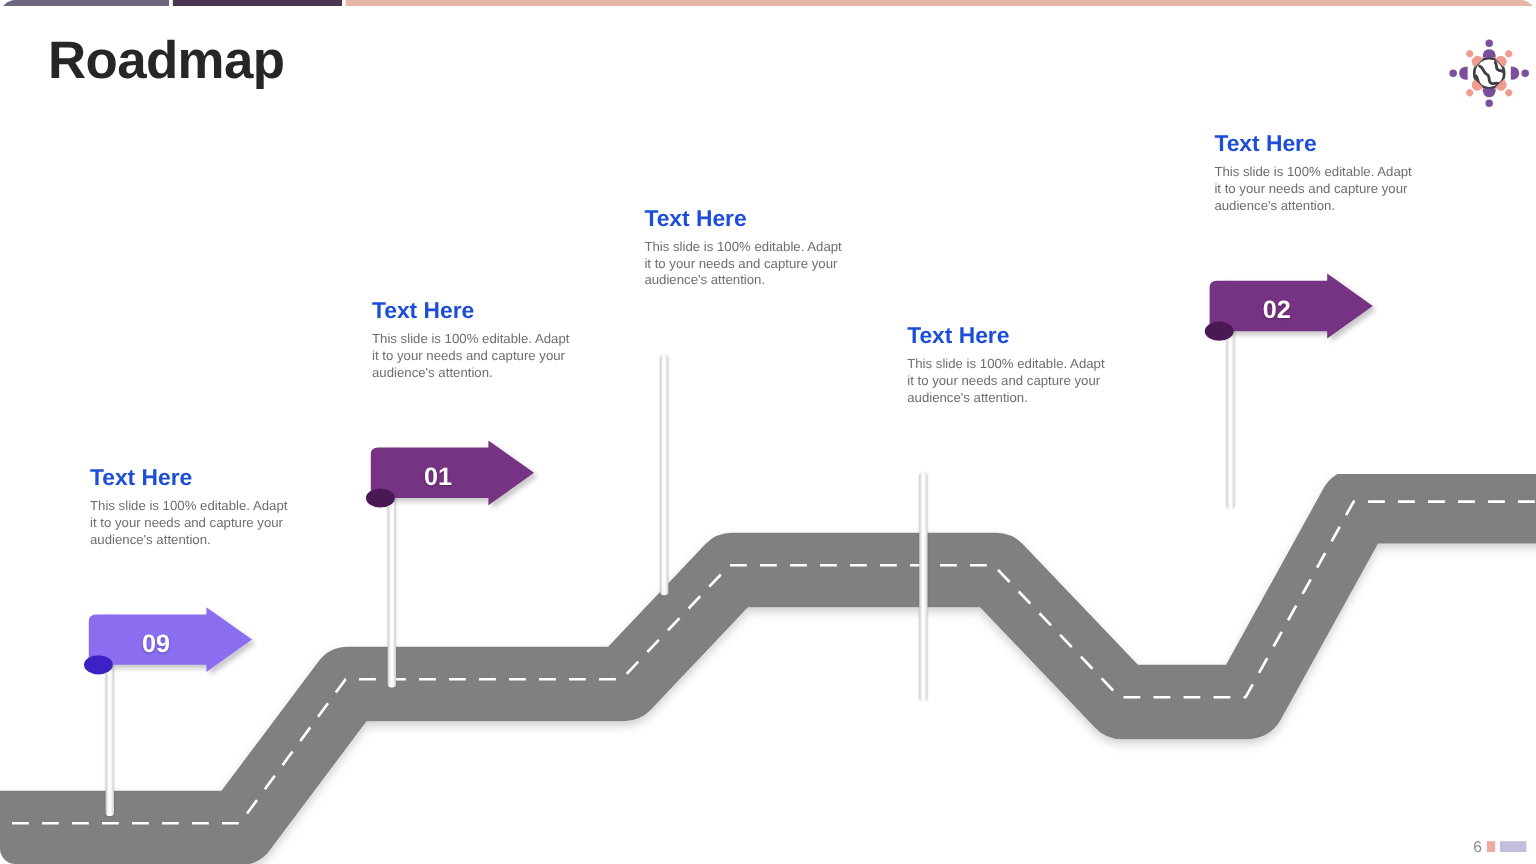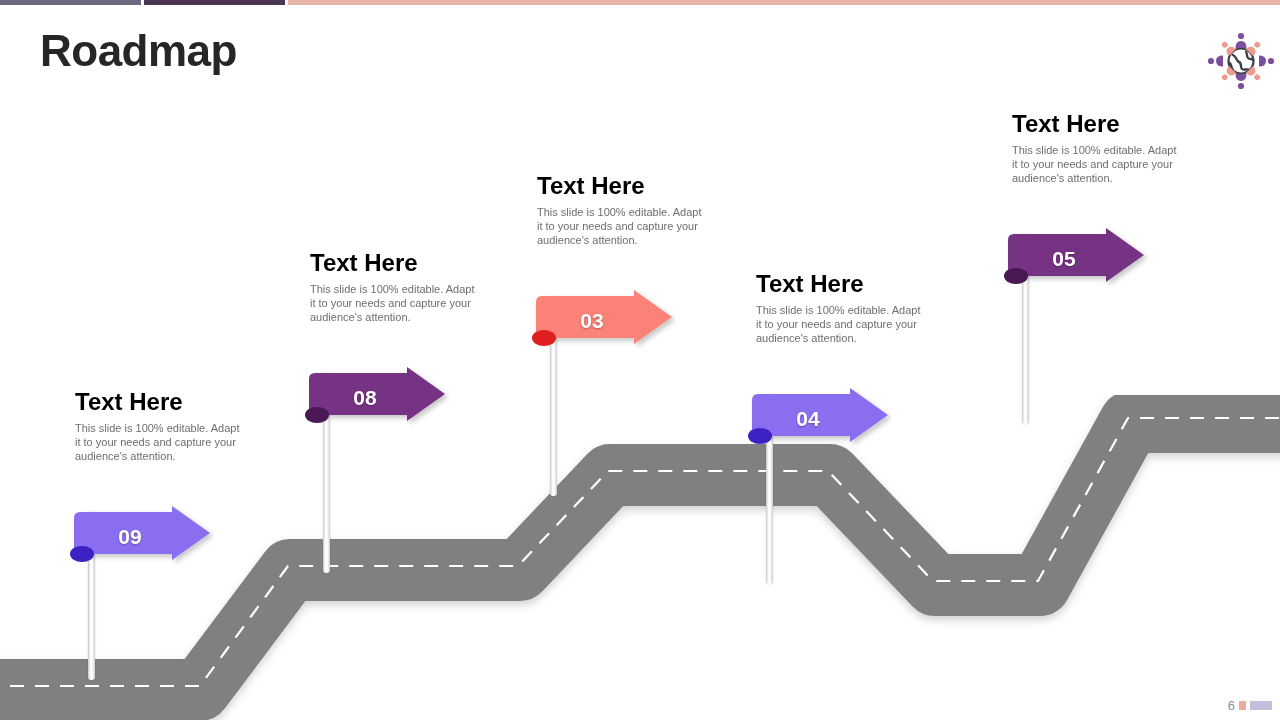--- a/index.html
+++ b/index.html
@@ -9,20 +9,21 @@
   }
   body {
     font-family: "Liberation Sans", sans-serif;
   }
   #slide {
     position: relative;
     width: 1280px;
     height: 720px;
     overflow: hidden;
     background: #ffffff;
+    border-radius: 13px;
   }
 
   
   #topbar {
     position: absolute;
     top: 0; left: 0;
     width: 1280px;
     height: 5px;
     display: flex;
   }
@@ -59,23 +60,23 @@
     width: 1280px;
     height: 720px;
     pointer-events: none;
   }
 
   
   .milestone {
     position: absolute;
   }
   .ms-heading {
-    font-size: 24px;
+    font-size: 19px;
     font-weight: bold;
-    color: #000000;
+    color: #1d4ed8;
     margin: 0 0 6px 0;
     white-space: nowrap;
   }
   .ms-body {
     font-size: 11px;
     line-height: 1.27;
     color: #6e6e6e;
     margin: 0;
     width: 170px;
   }
@@ -249,75 +250,51 @@
   <div class="flag-wrap" style="left:303px; top:367px;">
     <svg class="flag-svg" width="146" height="66" viewBox="0 0 146 66">
       <defs>
         <filter id="fsh2" x="-10%" y="-10%" width="135%" height="145%">
           <feDropShadow dx="3" dy="3" stdDeviation="2.4" flood-color="#000000" flood-opacity="0.22"></feDropShadow>
         </filter>
       </defs>
       <path d="M6 12 q0 -6 6 -6 L104 6 L104 0 L142 27 L104 54 L104 48 L12 48 q-6 0 -6 -6 Z" fill="#763183" filter="url(#fsh2)"></path>
       <ellipse cx="14" cy="48" rx="12" ry="8" fill="#4a1855"></ellipse>
     </svg>
-    <div class="flag-num">08</div>
+    <div class="flag-num">01</div>
   </div>
 
   <div class="milestone" style="left:537px; top:172px;">
     <p class="ms-heading">Text Here</p>
     <p class="ms-body">This slide is 100% editable. Adapt it to your needs and capture your audience's attention.</p>
   </div>
   <div class="pole" style="left:550px; top:296px; height:200px;"></div>
-  <div class="flag-wrap" style="left:530px; top:290px;">
-    <svg class="flag-svg" width="146" height="66" viewBox="0 0 146 66">
-      <defs>
-        <filter id="fsh3" x="-10%" y="-10%" width="135%" height="145%">
-          <feDropShadow dx="3" dy="3" stdDeviation="2.4" flood-color="#000000" flood-opacity="0.22"></feDropShadow>
-        </filter>
-      </defs>
-      <path d="M6 12 q0 -6 6 -6 L104 6 L104 0 L142 27 L104 54 L104 48 L12 48 q-6 0 -6 -6 Z" fill="#fa8276" filter="url(#fsh3)"></path>
-      <ellipse cx="14" cy="48" rx="12" ry="8" fill="#e02020"></ellipse>
-    </svg>
-    <div class="flag-num">03</div>
-  </div>
 
   <div class="milestone" style="left:756px; top:270px;">
     <p class="ms-heading">Text Here</p>
     <p class="ms-body">This slide is 100% editable. Adapt it to your needs and capture your audience's attention.</p>
   </div>
   <div class="pole" style="left:766px; top:394px; height:190px;"></div>
-  <div class="flag-wrap" style="left:746px; top:388px;">
-    <svg class="flag-svg" width="146" height="66" viewBox="0 0 146 66">
-      <defs>
-        <filter id="fsh4" x="-10%" y="-10%" width="135%" height="145%">
-          <feDropShadow dx="3" dy="3" stdDeviation="2.4" flood-color="#000000" flood-opacity="0.22"></feDropShadow>
-        </filter>
-      </defs>
-      <path d="M6 12 q0 -6 6 -6 L104 6 L104 0 L142 27 L104 54 L104 48 L12 48 q-6 0 -6 -6 Z" fill="#8b6ef0" filter="url(#fsh4)"></path>
-      <ellipse cx="14" cy="48" rx="12" ry="8" fill="#3d21c4"></ellipse>
-    </svg>
-    <div class="flag-num">04</div>
-  </div>
 
   <div class="milestone" style="left:1012px; top:110px;">
     <p class="ms-heading">Text Here</p>
     <p class="ms-body">This slide is 100% editable. Adapt it to your needs and capture your audience's attention.</p>
   </div>
   <div class="pole" style="left:1022px; top:234px; height:190px;"></div>
   <div class="flag-wrap" style="left:1002px; top:228px;">
     <svg class="flag-svg" width="146" height="66" viewBox="0 0 146 66">
       <defs>
         <filter id="fsh5" x="-10%" y="-10%" width="135%" height="145%">
           <feDropShadow dx="3" dy="3" stdDeviation="2.4" flood-color="#000000" flood-opacity="0.22"></feDropShadow>
         </filter>
       </defs>
       <path d="M6 12 q0 -6 6 -6 L104 6 L104 0 L142 27 L104 54 L104 48 L12 48 q-6 0 -6 -6 Z" fill="#763183" filter="url(#fsh5)"></path>
       <ellipse cx="14" cy="48" rx="12" ry="8" fill="#4a1855"></ellipse>
     </svg>
-    <div class="flag-num">05</div>
+    <div class="flag-num">02</div>
   </div>
 
   <div id="page-num-wrap">
     <span id="page-num">6</span>
     <span class="pn-sq"></span>
     <span class="pn-rect"></span>
   </div>
 
 </div>
 

